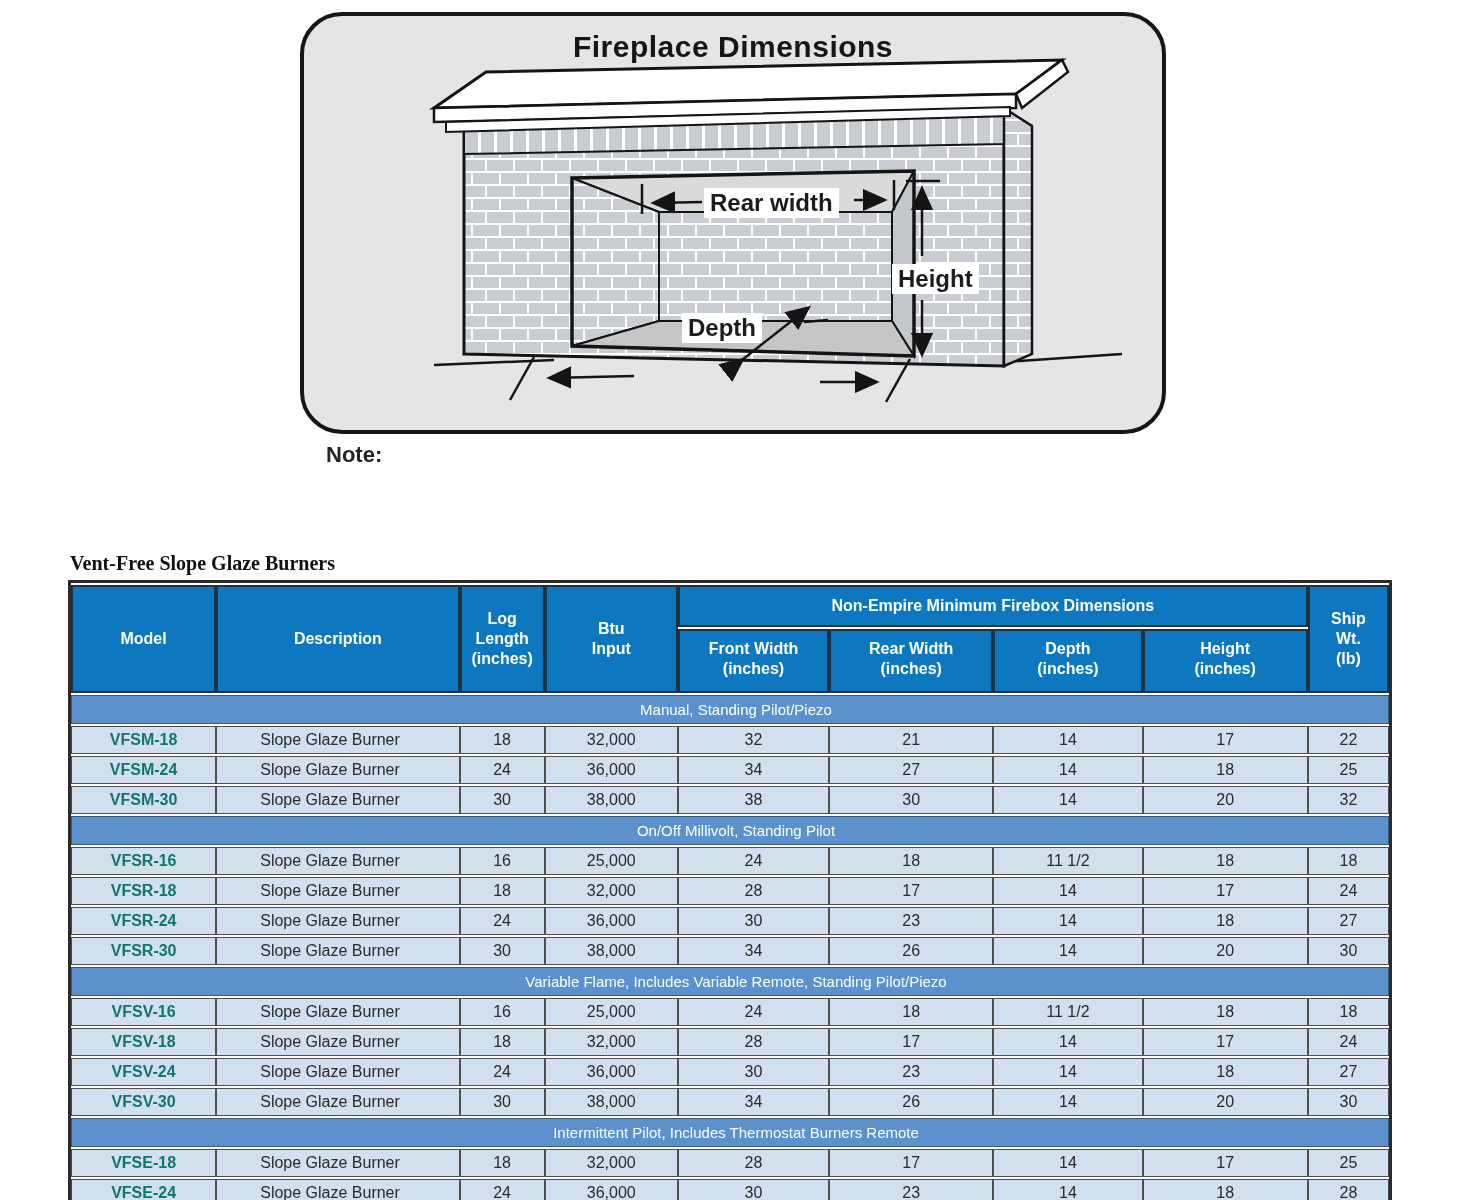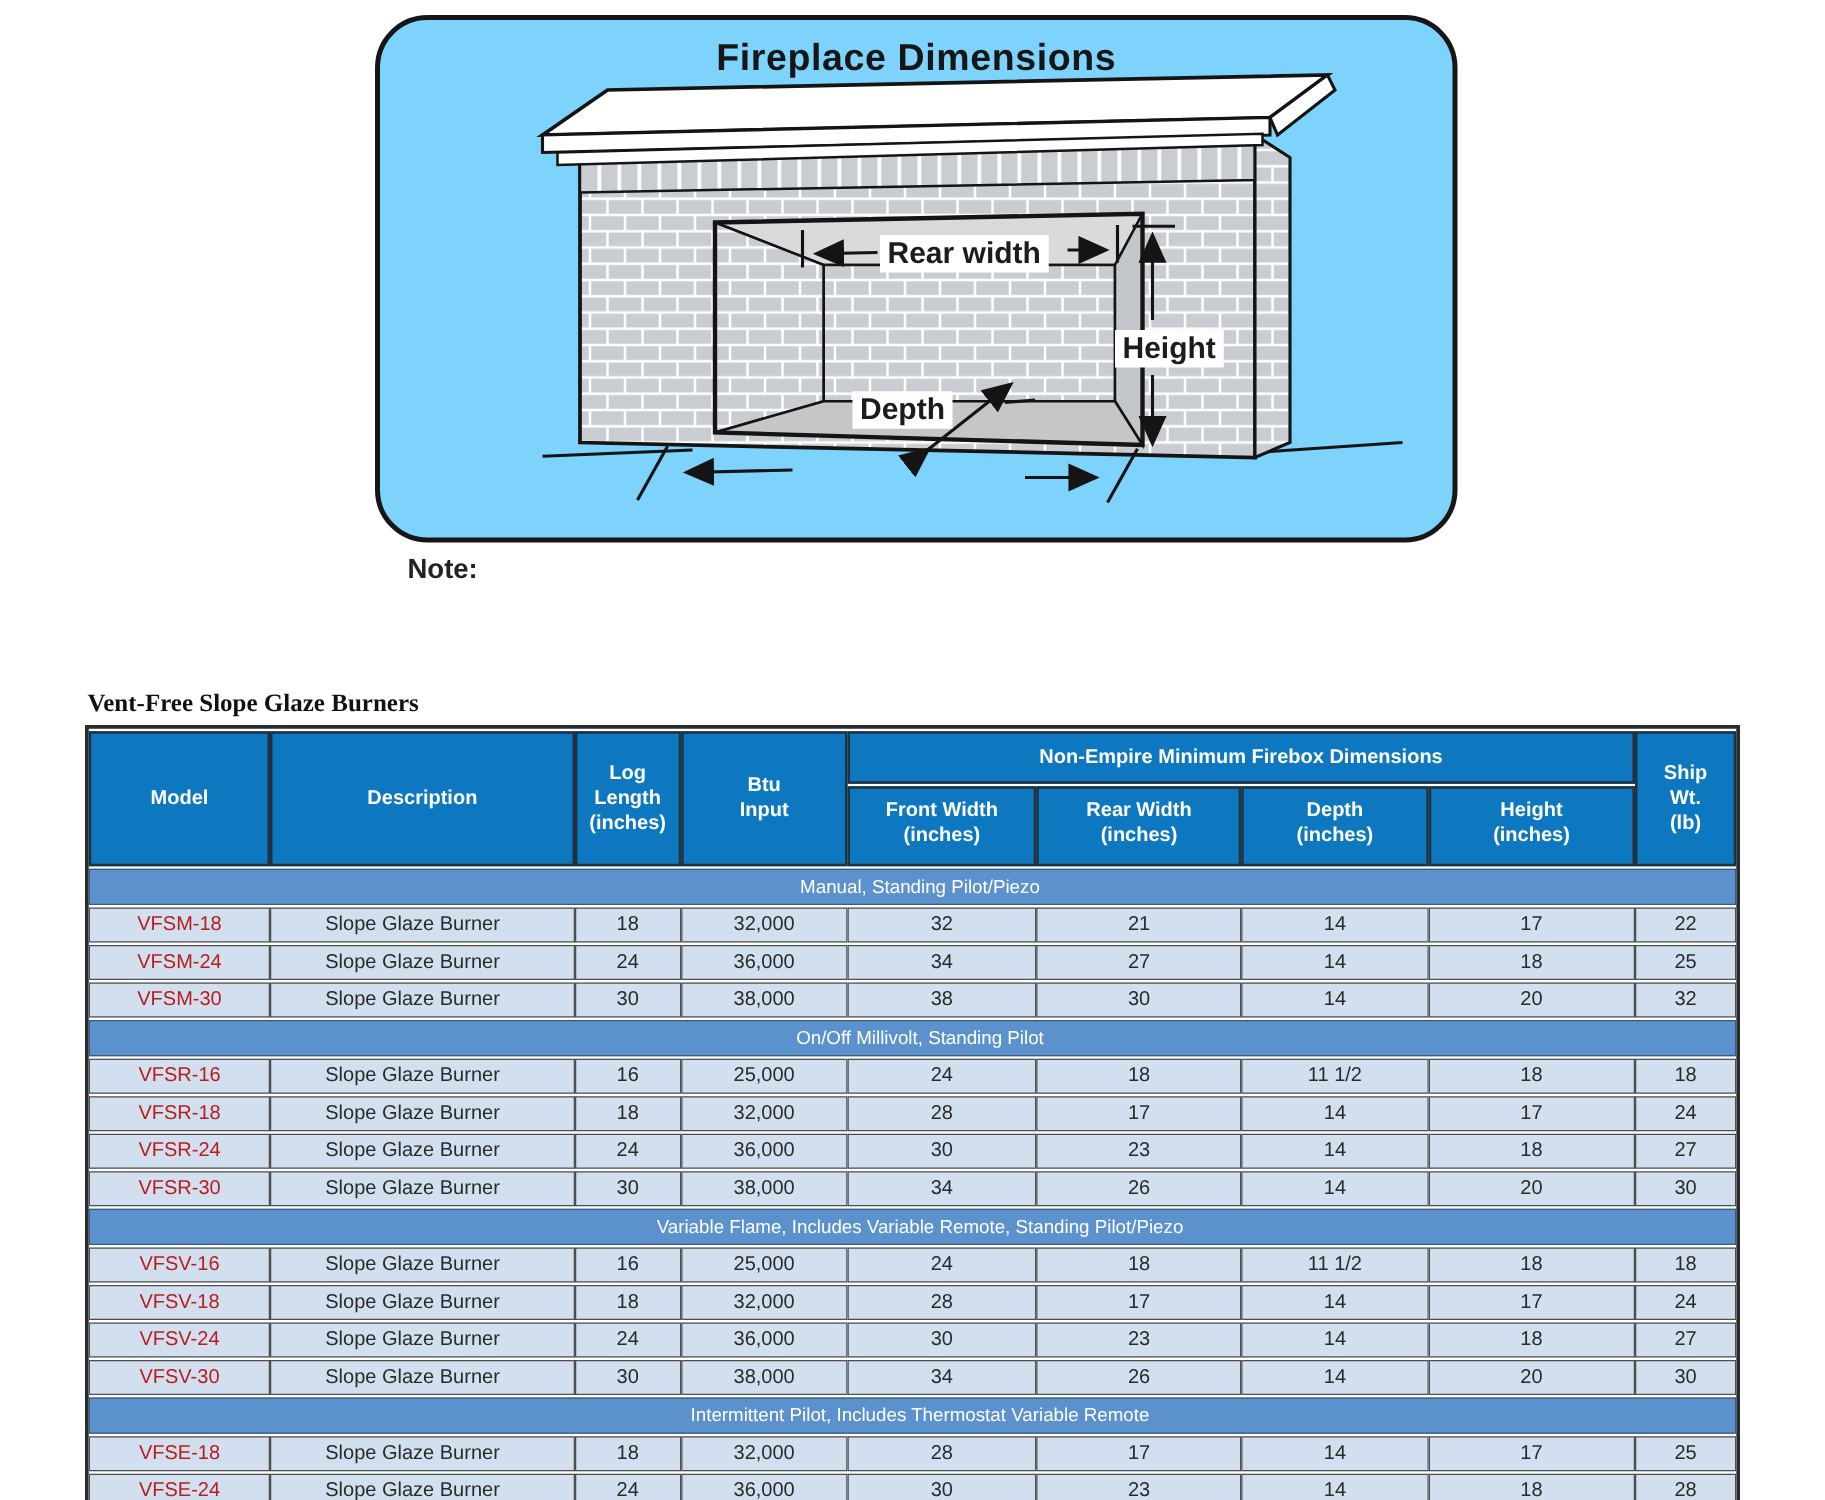--- a/index.html
+++ b/index.html
@@ -4,21 +4,21 @@
 <style>
   html,body{margin:0;padding:0;background:#ffffff;}
   body{
     width:1460px;height:1200px;position:relative;overflow:hidden;
     font-family:"Liberation Sans", sans-serif;color:#231f20;
   }
 
   
   .diagram-box{
     position:absolute;left:300px;top:12px;width:858px;height:414px;
-    border:4px solid #161616;border-radius:42px;background:#7dd3fc;
+    border:4px solid #161616;border-radius:42px;background:#e5e5e5;
   }
   .diagram-title{
     position:absolute;top:14px;left:0;right:0;text-align:center;
     font-size:30px;font-weight:bold;color:#161616;letter-spacing:.5px;
   }
   .diagram-svg{position:absolute;left:0;top:0;}
   .dim-label{
     position:absolute;background:#ffffff;color:#1c1c1c;
     font-size:24px;font-weight:600;padding:1px 6px;white-space:nowrap;
   }
@@ -58,21 +58,21 @@
   tr.group-row th{vertical-align:middle;padding:4px 2px;}
   .section-row td{
     background:var(--band-bg,#5b92ce);color:#ffffff;text-align:center;
     padding:2px 0 3px 12px;font-size:15px;border:1px solid #3c5a77;
     height:22px;
   }
   .data-row td{
     background:var(--row-bg,#d2dfef);color:#2a2a2a;text-align:center;
     border:1.5px solid #4f4f4f;height:24px;padding:1px 2px;
   }
-  .data-row td.model-cell{font-weight:normal;color:#b91c1c;}
+  .data-row td.model-cell{font-weight:bold;color:#0f766e;}
   .data-row td.desc-cell{text-align:left;padding-left:43px;}
 </style>
 </head>
 <body style="--header-bg: #0d78bf; --band-bg: #5b92ce; --row-bg: #d2dfef;">
 
 <div class="diagram-box">
   <svg class="diagram-svg" width="858" height="414" viewBox="0 0 858 414" aria-hidden="true">
     <defs>
       <marker id="ah" markerWidth="11" markerHeight="9" refX="8.5" refY="4.5" orient="auto">
         <path d="M0,0 L10,4.5 L0,9 Z" fill="#141414"></path>
@@ -306,21 +306,21 @@
           <td class="desc-cell">Slope Glaze Burner</td>
           <td>30</td>
           <td>38,000</td>
           <td>34</td>
           <td>26</td>
           <td>14</td>
           <td>20</td>
           <td>30</td>
         </tr>
         <tr class="section-row">
-          <td colspan="9">Intermittent Pilot, Includes Thermostat Variable Remote</td>
+          <td colspan="9">Intermittent Pilot, Includes Thermostat Burners Remote</td>
         </tr>
         <tr class="data-row">
           <td class="model-cell">VFSE-18</td>
           <td class="desc-cell">Slope Glaze Burner</td>
           <td>18</td>
           <td>32,000</td>
           <td>28</td>
           <td>17</td>
           <td>14</td>
           <td>17</td>

